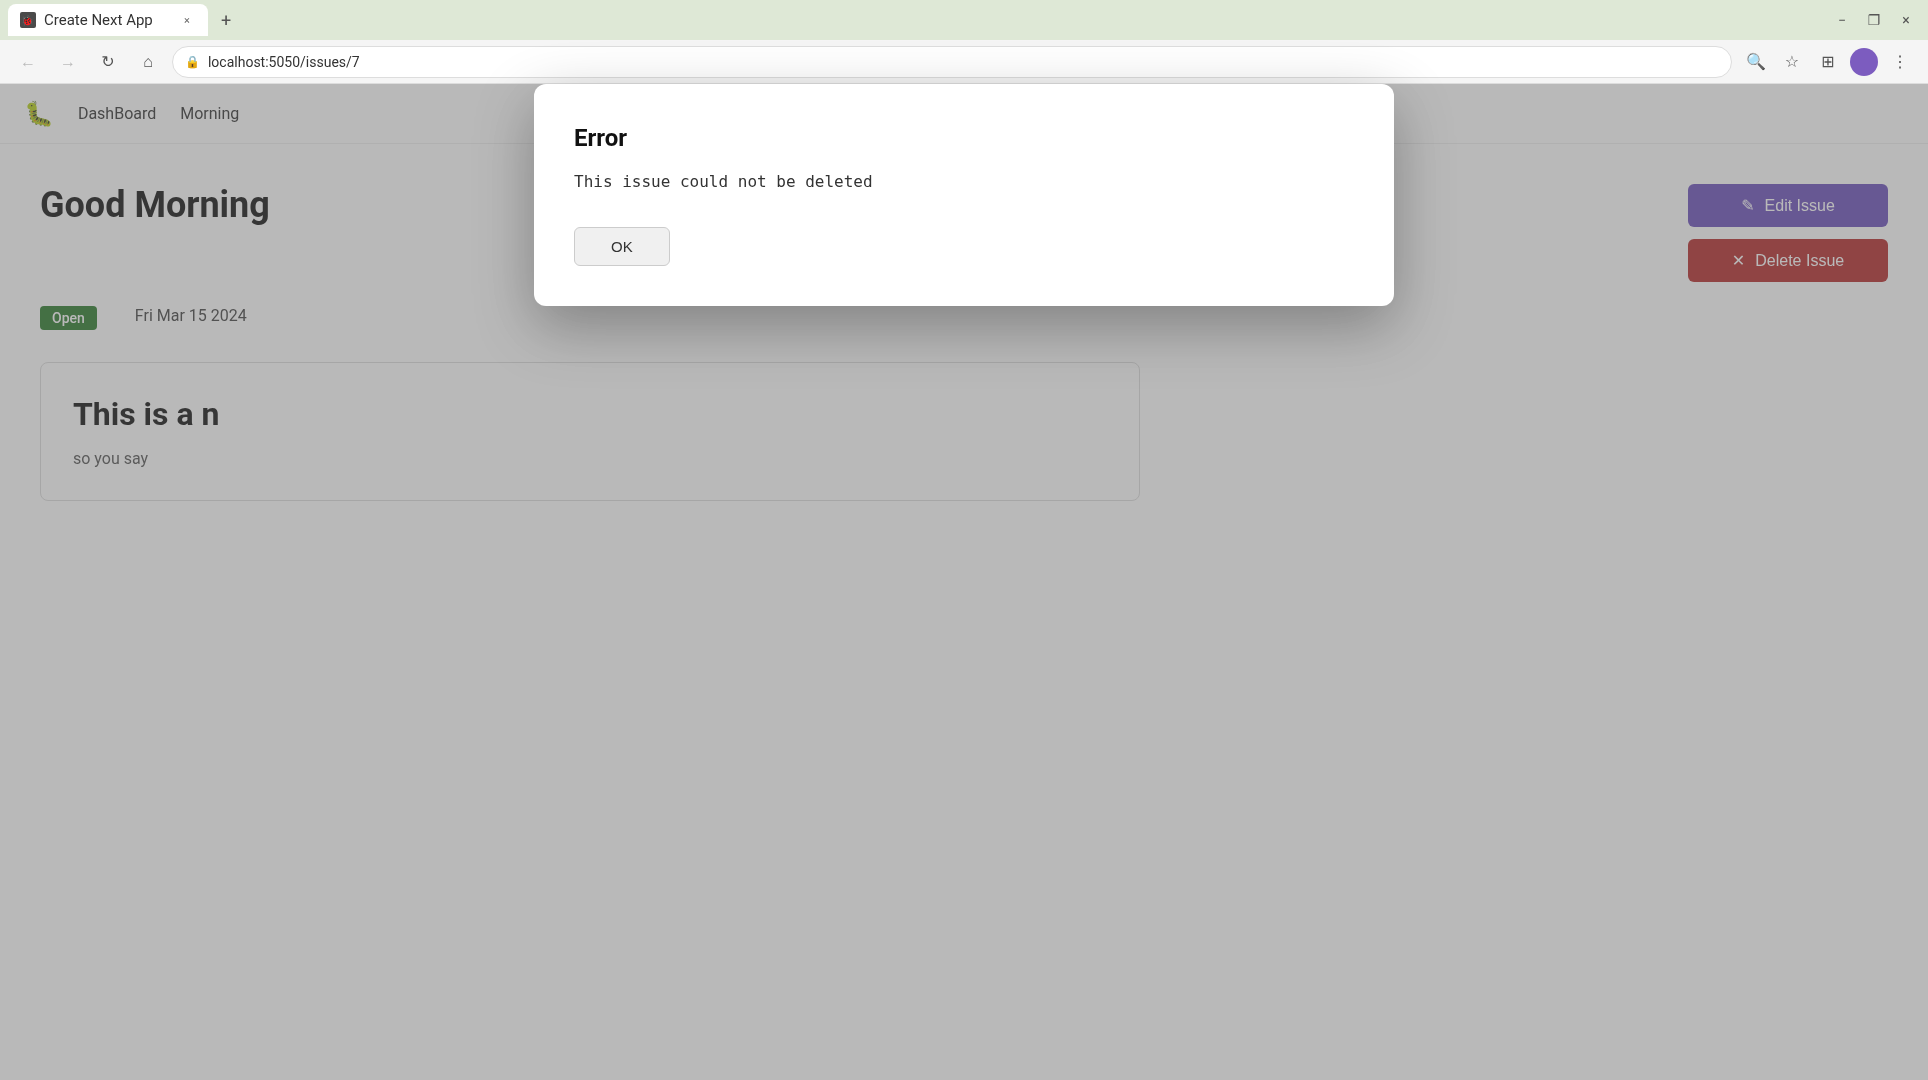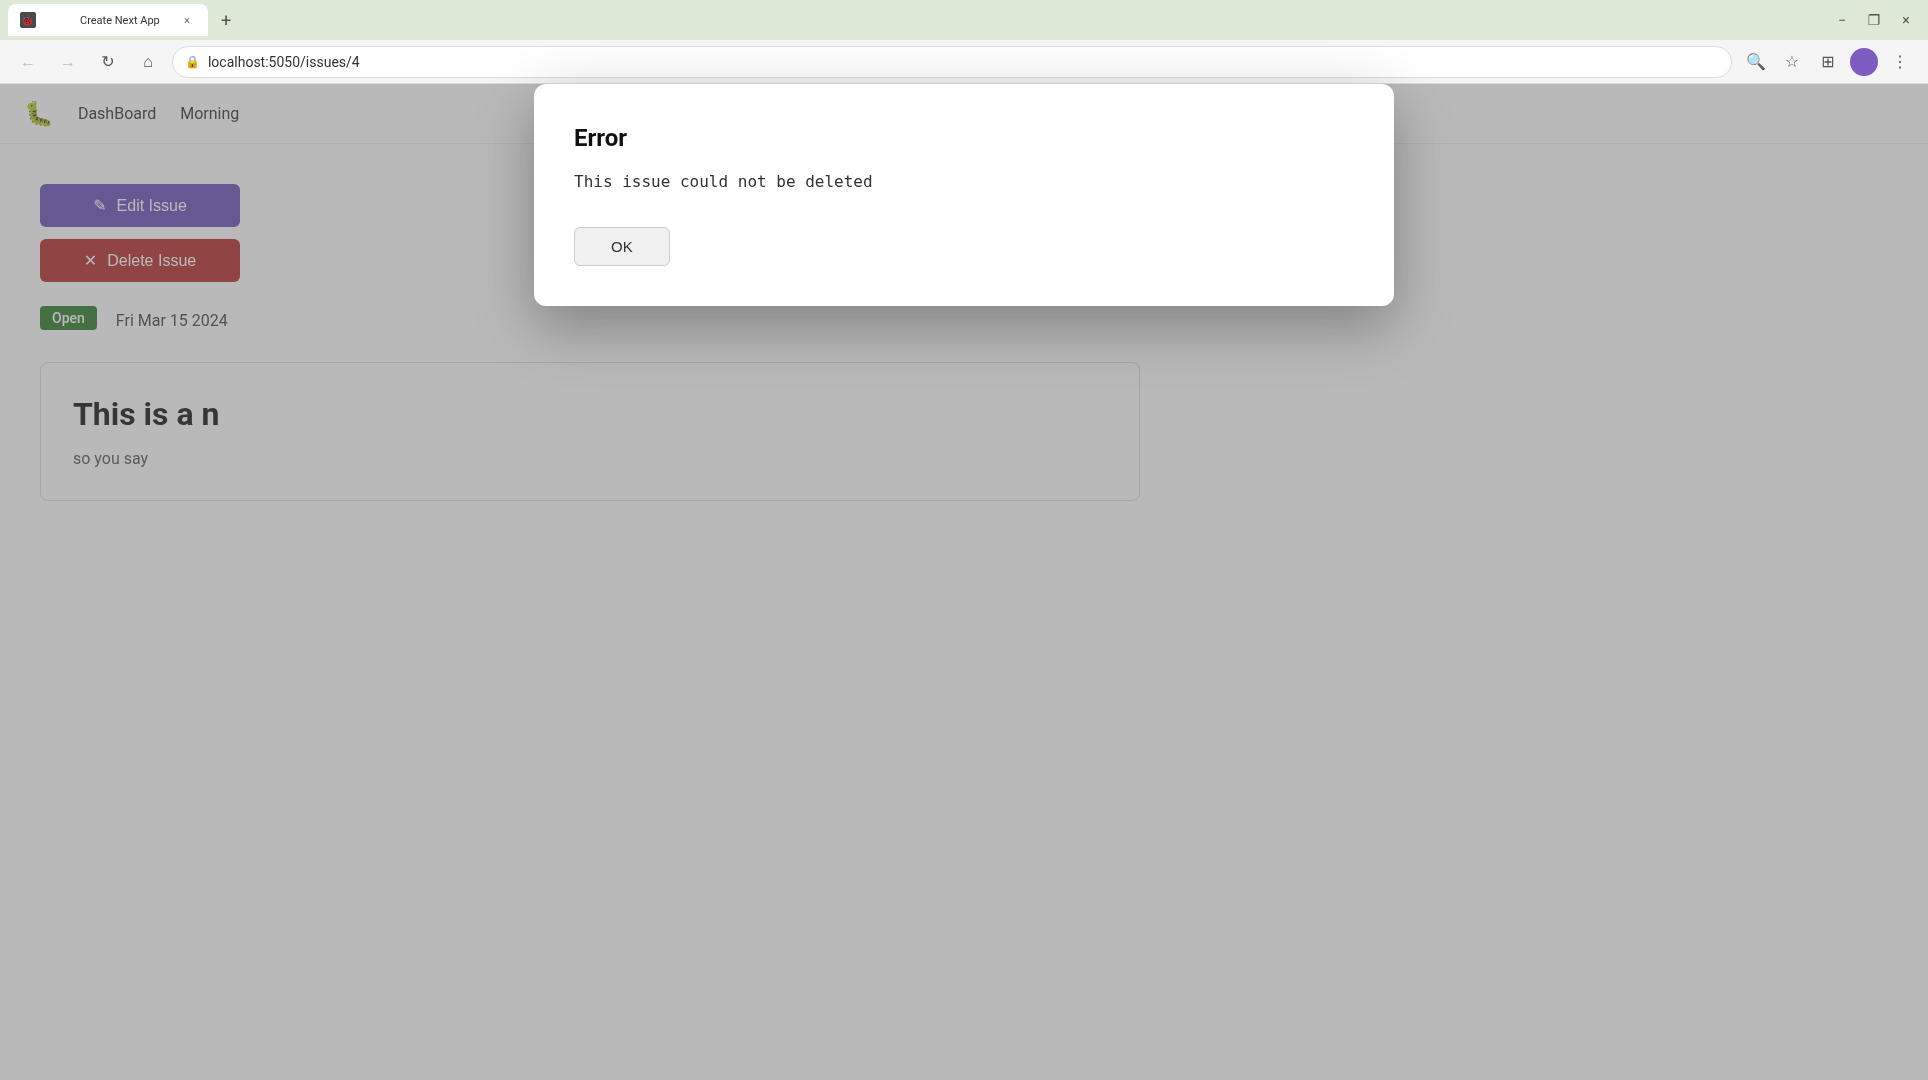--- a/index.html
+++ b/index.html
@@ -57,22 +57,21 @@
       border-radius: 2px;
       display: flex;
       align-items: center;
       justify-content: center;
       font-size: 10px;
       color: white;
     }
 
     .tab-title {
       flex: 1;
-      font-size: 11px;
-      margin-left: 36px;
+      font-size: 15px;
     }
 
     .tab-close {
       width: 18px;
       height: 18px;
       border-radius: 50%;
       display: flex;
       align-items: center;
       justify-content: center;
       font-size: 11px;
@@ -267,22 +266,22 @@
       cursor: pointer;
       display: flex;
       align-items: center;
       gap: 10px;
       min-width: 200px;
       justify-content: center;
     }
 
     .issue-meta {
       display: flex;
-      align-items: flex-end;
-      gap: 4px;
+      align-items: flex-start;
+      gap: 23px;
       margin-bottom: 32px;
     }
 
     .status-badge {
       background: #2a7a2a;
       color: white;
       padding: 4px 12px;
       border-radius: 4px;
       font-size: 14px;
       font-weight: 500;
@@ -384,21 +383,21 @@
     </div>
   </div>
 
   <div class="browser-toolbar">
     <div class="nav-btn disabled">←</div>
     <div class="nav-btn disabled">→</div>
     <div class="nav-btn">↻</div>
     <div class="nav-btn">⌂</div>
     <div class="address-bar">
       <span class="address-lock">🔒</span>
-      <span>localhost:5050/issues/4</span>
+      <span>localhost:5050/issues/7</span>
     </div>
     <div class="toolbar-actions">
       <div class="toolbar-icon-btn">🔍</div>
       <div class="toolbar-icon-btn">☆</div>
       <div class="toolbar-icon-btn">⊞</div>
       <div class="toolbar-icon-btn">
         <div class="avatar-btn"></div>
       </div>
       <div class="toolbar-icon-btn">⋮</div>
     </div>
@@ -408,20 +407,21 @@
 <div class="page-content">
 
   <nav class="app-nav">
     <span class="nav-logo">🐛</span>
     <a class="nav-link">DashBoard</a>
     <a class="nav-link">Morning</a>
   </nav>
 
   <div class="main-content">
     <div class="page-header">
+      <h1 class="page-title">Good Morning</h1>
       <div class="header-actions">
         <button class="btn-edit-issue">
           <span>✎</span>
           <span>Edit Issue</span>
         </button>
         <button class="btn-delete-issue">
           <span>✕</span>
           <span>Delete Issue</span>
         </button>
       </div>

